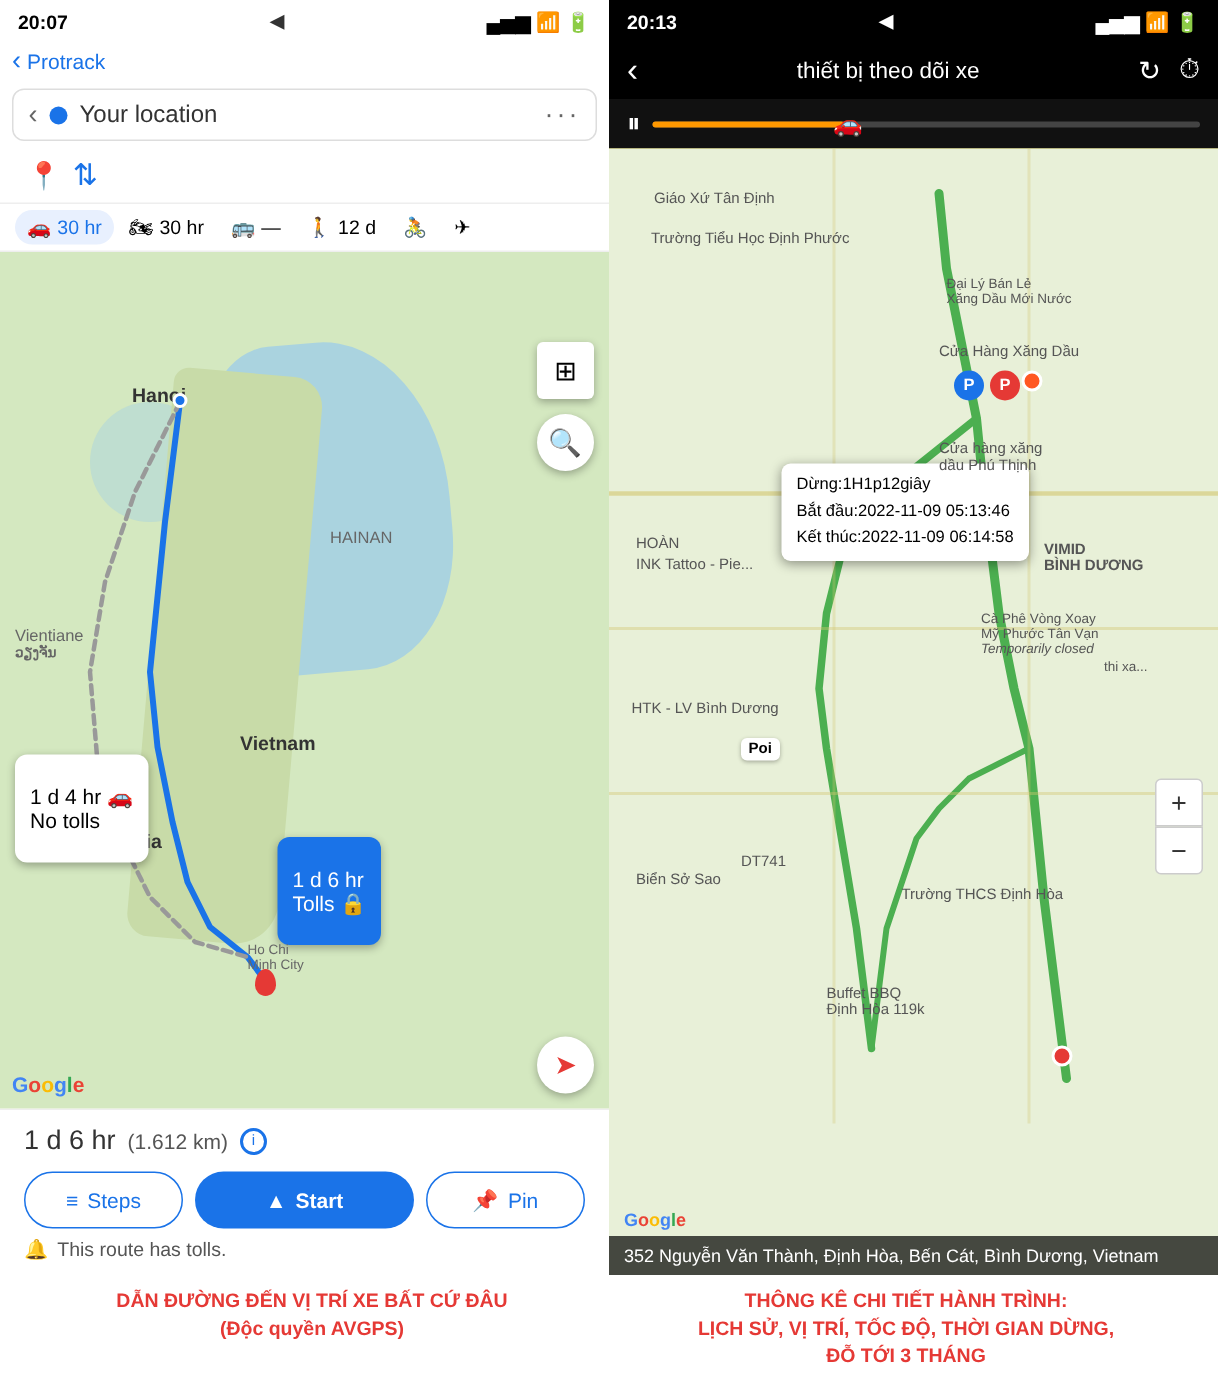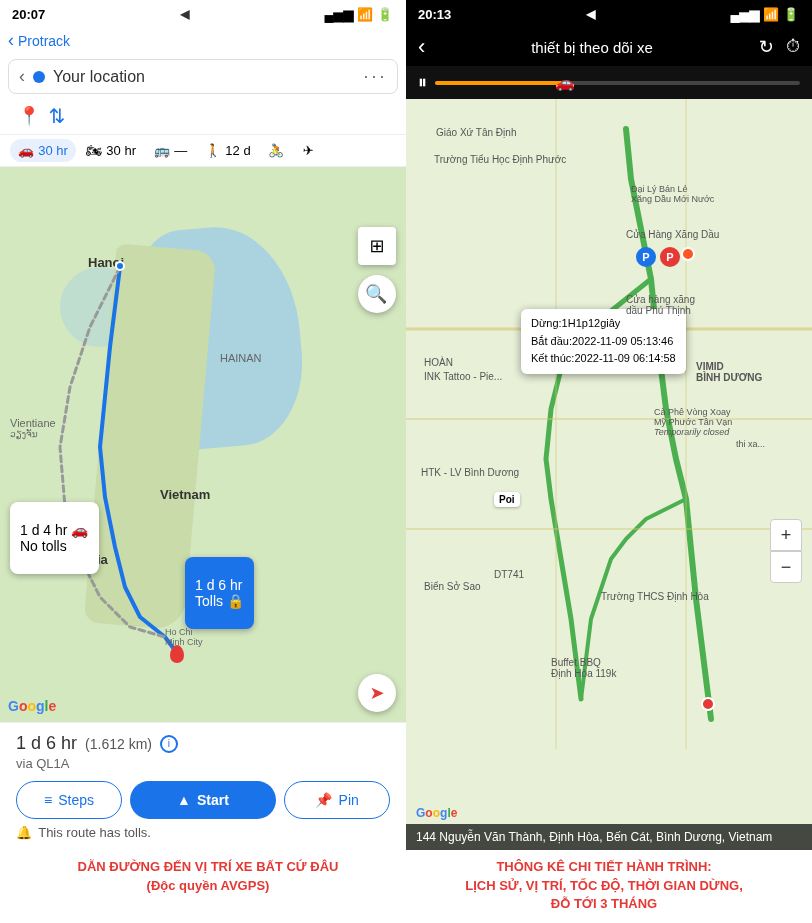--- a/index.html
+++ b/index.html
@@ -558,21 +558,21 @@
         <svg style="position:absolute;top:0;left:0;width:100%;height:100%;">
 
           <polyline points="120,100 115,140 110,180 105,230 100,280 105,330 115,380 125,420 140,450 165,470 180,490" stroke="#1a73e8" stroke-width="4" fill="none" stroke-linecap="round" stroke-linejoin="round"></polyline>
 
           <polyline points="120,100 90,160 70,220 60,280 65,340 80,390 100,430 130,460 165,470" stroke="#999" stroke-width="3" fill="none" stroke-linecap="round" stroke-linejoin="round" stroke-dasharray="6,4"></polyline>
         </svg>
 
         <span class="map-label-bold" style="top:88px;left:88px;">Hanoi</span>
         <span class="map-label" style="top:185px;left:220px;">HAINAN</span>
         <span class="map-label" style="top:250px;left:10px;">Vientiane</span>
-        <span class="map-label" style="top:262px;left:10px;font-size:9px;">ວຽງຈັນ</span>
+        <span class="map-label" style="top:262px;left:10px;font-size:9px;font-weight:bold;">ວຽງຈັນ</span>
         <span class="map-label-bold" style="top:320px;left:160px;">Vietnam</span>
         <span class="map-label-bold" style="top:385px;left:45px;">Cambodia</span>
 
         <div class="route-info-box" style="top:335px;left:10px;">
           <div>1 d 4 hr 🚗</div>
           <div>No tolls</div>
         </div>
         <div class="route-info-box" style="top:390px;left:185px;background:#1a73e8;color:#fff;">
           <div>1 d 6 hr</div>
           <div>Tolls 🔒</div>
@@ -596,21 +596,20 @@
         <div class="compass-btn">➤</div>
       </div>
     </div>
 
     <div class="bottom-route-panel">
       <div class="route-distance-row">
         <span>1 d 6 hr</span>
         <span style="font-size:14px;color:#555;">(1.612 km)</span>
         <div class="info-icon">i</div>
       </div>
-      <div class="route-via">via QL1A</div>
 
       <div class="action-buttons">
         <button class="btn-steps">
           <span>≡</span>
           <span>Steps</span>
         </button>
         <button class="btn-start">
           <span>▲</span>
           <span>Start</span>
         </button>
@@ -709,21 +708,21 @@
         <div class="zoom-controls" style="top:420px;right:10px;">
           <div class="zoom-btn">+</div>
           <div class="zoom-btn">−</div>
         </div>
 
         <div class="google-logo-right">
           <span class="g-blue">G</span><span class="g-red">o</span><span class="g-yellow">o</span><span class="g-blue">g</span><span class="g-green">l</span><span class="g-red">e</span>
         </div>
 
         <div class="address-bar-right">
-          <span>144 Nguyễn Văn Thành, Định Hòa, Bến Cát, Bình Dương, Vietnam</span>
+          <span>352 Nguyễn Văn Thành, Định Hòa, Bến Cát, Bình Dương, Vietnam</span>
         </div>
       </div>
     </div>
   </div>
 </div>
 
 <div class="bottom-banner">
   <div class="banner-left">
     <span>DẪN ĐƯỜNG ĐẾN VỊ TRÍ XE BẤT CỨ ĐÂU<br>(Độc quyền AVGPS)</span>
   </div>

